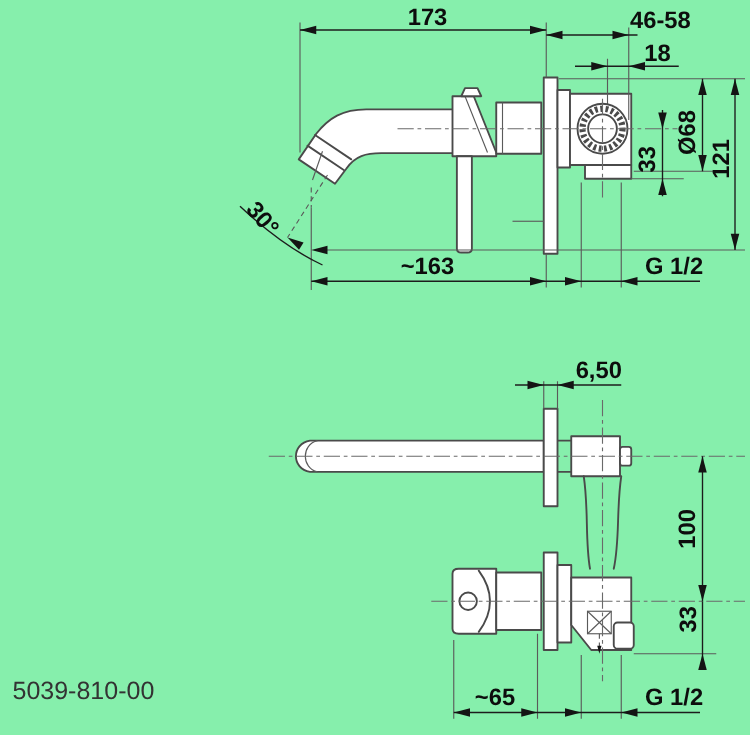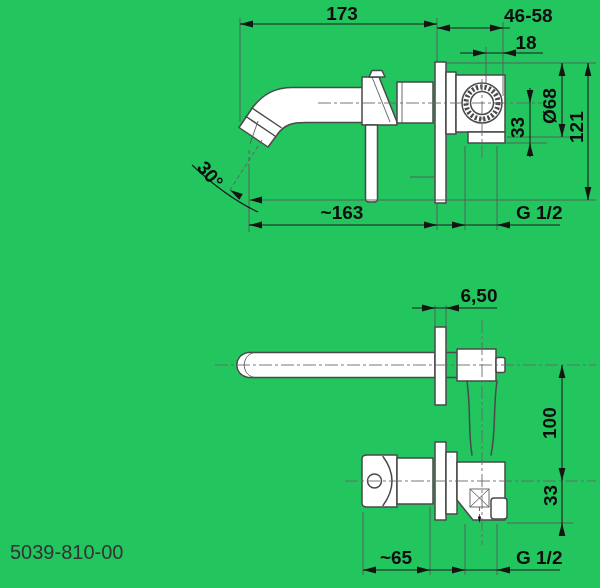--- a/index.html
+++ b/index.html
@@ -1,16 +1,16 @@
 <!DOCTYPE html>
 <html><head>
 <meta charset="utf-8">
 <style>
   html,body{margin:0;padding:0;background:#ffffff;}
-  .stage{width:600px;height:588px;position:relative;background:#22c55e;overflow:hidden;}
+  .stage{width:600px;height:588px;position:relative;background:#86efac;overflow:hidden;}
   svg{display:block;}
   .ol{fill:none;stroke:#4a4a4a;stroke-width:1.5;stroke-linejoin:round;stroke-linecap:round;}
   .olf{fill:#ffffff;stroke:#4a4a4a;stroke-width:1.5;stroke-linejoin:round;}
   .thin{fill:none;stroke:#5a5a5a;stroke-width:0.9;}
   .dl{fill:none;stroke:#1c1c1c;stroke-width:1.1;}
   .cl{fill:none;stroke:#6a6a6a;stroke-width:0.9;stroke-dasharray:13 3 3 3;}
   .dash{fill:none;stroke:#5a5a5a;stroke-width:0.9;stroke-dasharray:4 3;}
   .thread{fill:none;stroke:#4a4a4a;stroke-width:5;stroke-dasharray:2.2 2.1;}
   .ah{fill:#141414;stroke:none;}
   text.dim{font-family:"Liberation Sans",sans-serif;font-size:19px;font-weight:700;fill:#0d0d0d;}

